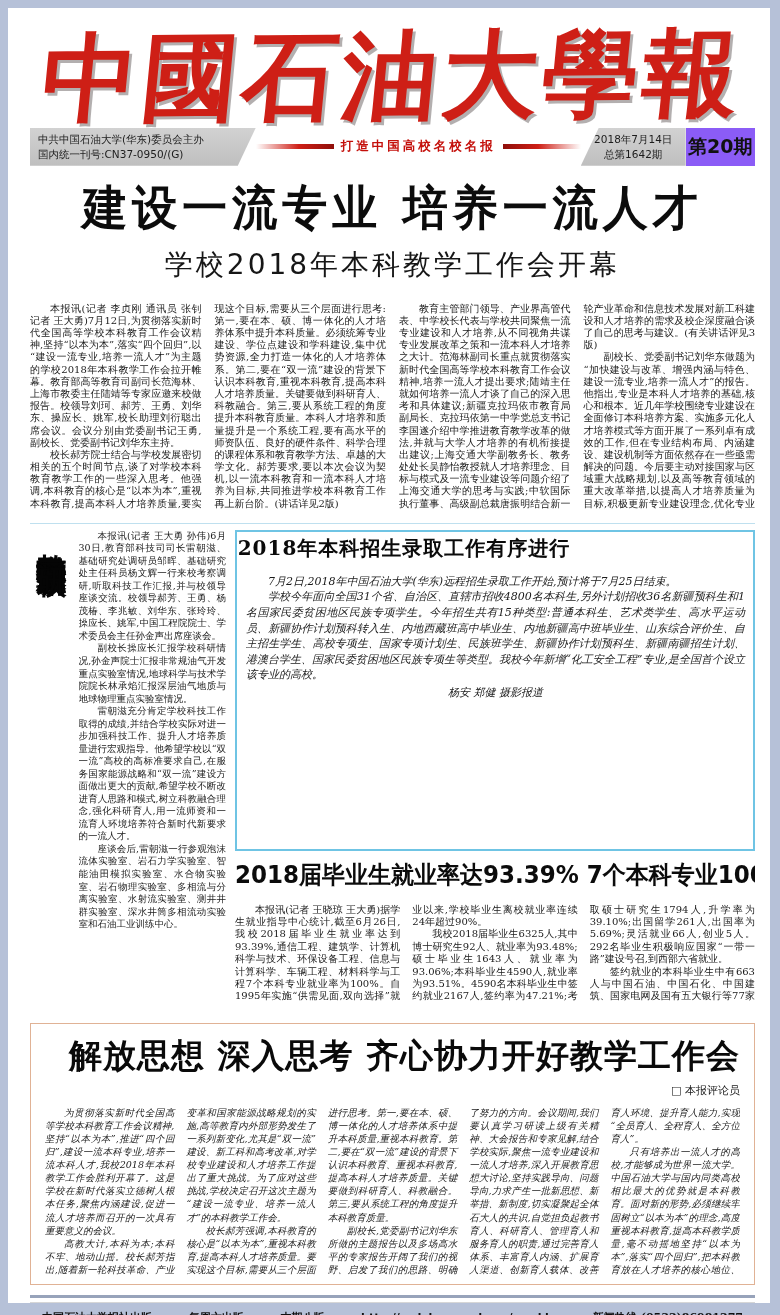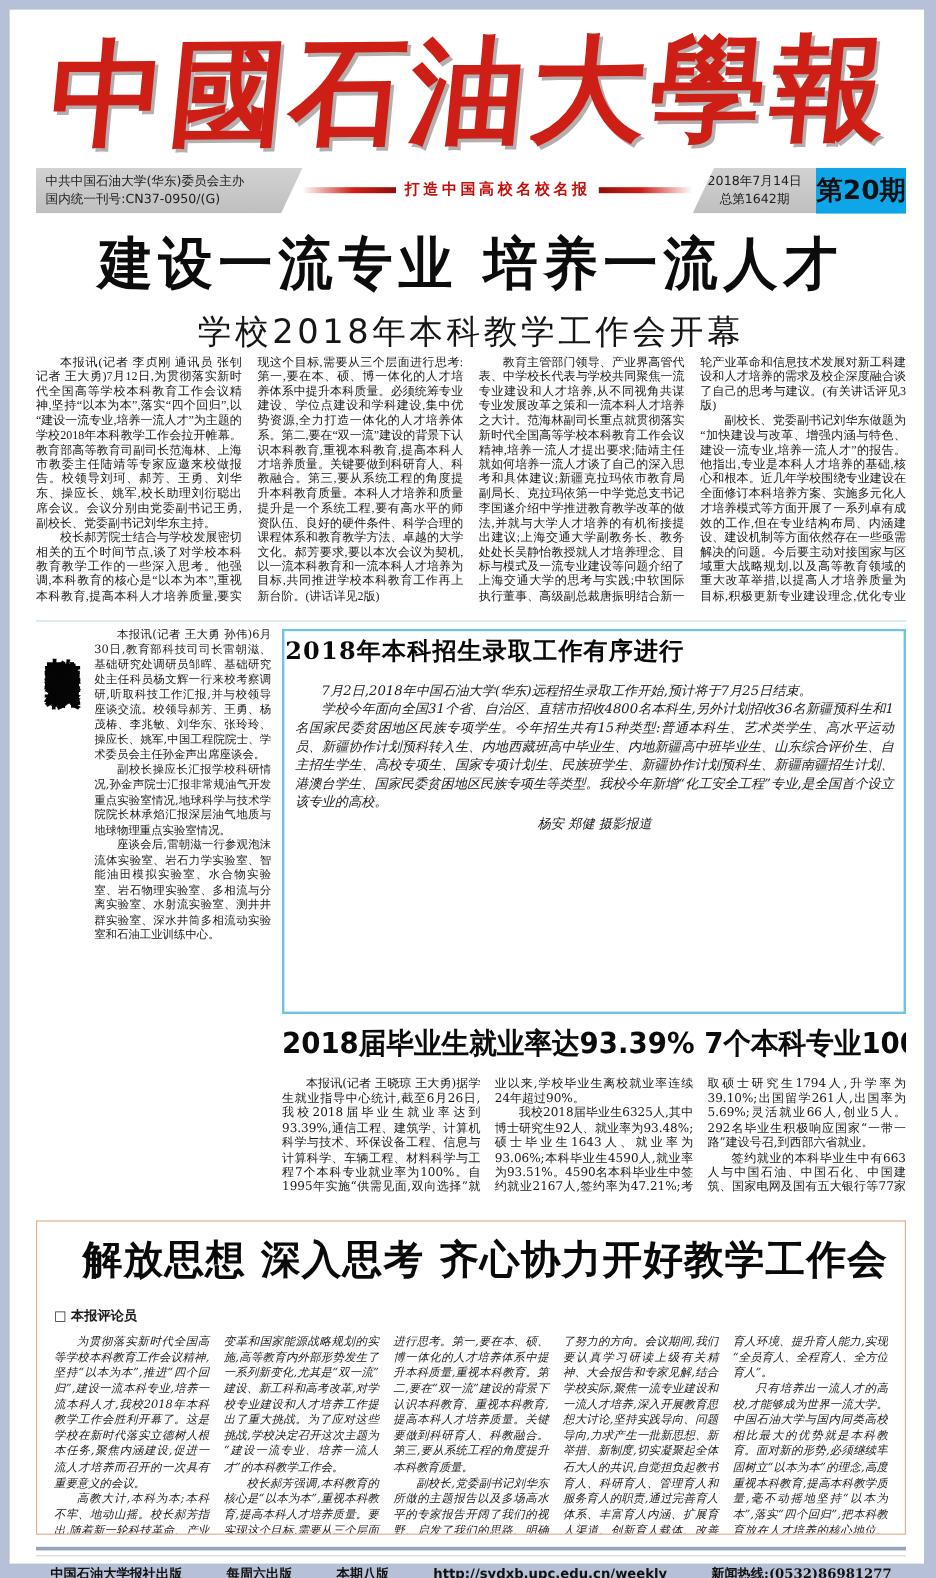--- a/index.html
+++ b/index.html
@@ -21,21 +21,21 @@
   .masthead{padding-top:16px;text-align:center;}
   .paper-title{
     font-size:96px;line-height:1.08;font-weight:700;
     color:#ce1f16;
     letter-spacing:4px;
     transform:skewX(-6deg) rotate(-0.5deg);
     text-shadow:3px 3px 0 rgba(20,5,5,.32);
     white-space:nowrap;
   }
   .infobar{
-    margin-top:12px;height:38px;display:flex;align-items:stretch;
+    margin-top:0;height:38px;display:flex;align-items:stretch;
     font-family:"DejaVu Sans","Liberation Sans",sans-serif;
   }
   .ib-left{
     width:252px;background:linear-gradient(#d2d2d2,#bfbfbf);
     clip-path:polygon(0 0,100% 0,calc(100% - 18px) 100%,0 100%);
     padding:4px 8px;box-sizing:border-box;
     font-size:10.5px;line-height:1.45;text-align:left;color:#1c1c1c;
   }
   .ib-mid{flex:1;display:flex;align-items:center;justify-content:center;gap:7px;background:#fff;}
   .slogan-bar{height:5px;width:78px;}
@@ -43,39 +43,39 @@
   .bar-r{background:linear-gradient(270deg,rgba(206,31,22,0),#ce1f16 55%,#8f0f0a);}
   .slogan-text{color:#c40f0a;font-weight:bold;font-size:12.5px;letter-spacing:3px;white-space:nowrap;}
   .ib-right{
     width:118px;background:linear-gradient(#d2d2d2,#bfbfbf);
     clip-path:polygon(18px 0,100% 0,100% 100%,0 100%);
     display:flex;flex-direction:column;justify-content:center;
     font-size:10.5px;line-height:1.4;text-align:center;color:#1c1c1c;
   }
   .ib-issue{
     width:78px;display:flex;align-items:center;justify-content:center;
-    font-size:22px;font-weight:bold;color:#111;background:#0ea5e9;white-space:nowrap;
+    font-size:19px;font-weight:bold;color:#111;background:#8b5cf6;white-space:nowrap;
   }
 
   
   .main-headline{
     margin-top:12px;text-align:center;
     font-family:"DejaVu Sans","Liberation Sans",sans-serif;
     font-weight:900;font-size:45px;letter-spacing:5px;color:#0c0c0c;
     transform:scaleY(1.05);white-space:nowrap;
   }
   .sub-headline{
     margin-top:8px;text-align:center;
     font-family:"DejaVu Sans","Liberation Sans",sans-serif;
     font-weight:400;font-size:28px;letter-spacing:3px;color:#161616;white-space:nowrap;
   }
   .lead-body{
-    margin-top:1px;height:212px;overflow:hidden;
+    margin-top:19px;height:212px;overflow:hidden;
     columns:4;column-gap:13px;
-    font-size:10px;line-height:1.22;text-align:justify;font-family:Liberation Serif, serif;
+    font-size:10px;line-height:1.22;text-align:justify;
   }
   p{margin:0;text-indent:2em;}
 
   
   .middle{
     margin-top:8px;border-top:1px solid #bfe0ef;padding-top:6px;
     display:flex;gap:9px;height:483px;overflow:hidden;
   }
   .research{width:196px;display:flex;gap:5px;overflow:hidden;}
   .vert-head{
@@ -138,21 +138,21 @@
     columns:3;column-gap:12px;font-size:10px;line-height:1.24;text-align:justify;
   }
 
   
   .editorial{
     margin-top:10px;border:1px solid #e0b295;padding:10px 14px 8px;box-sizing:border-box;height:262px;overflow:hidden;
   }
   .edit-headline{
     text-align:right;font-weight:900;font-size:33px;letter-spacing:1px;color:#0a0a0a;white-space:nowrap;
   }
-  .edit-byline{text-align:left;font-size:11px;font-weight:bold;margin-top:16px;}
+  .edit-byline{text-align:right;font-size:11px;font-weight:normal;margin-top:4px;}
   .edit-body{
     margin-top:8px;height:176px;overflow:hidden;
     columns:5;column-gap:12px;font-size:9.5px;line-height:1.38;text-align:justify;font-style:italic;
   }
 
   
   .footer-sep{margin-top:10px;height:3px;background:#97a3ba;}
   .footer{
     margin-top:4px;border-top:1px solid #d6d6d6;padding:7px 12px 0;
     display:flex;justify-content:space-between;align-items:center;
@@ -195,20 +195,21 @@
         <p>副校长、党委副书记刘华东做题为“加快建设与改革、增强内涵与特色、建设一流专业,培养一流人才”的报告。他指出,专业是本科人才培养的基础,核心和根本。近几年学校围绕专业建设在全面修订本科培养方案、实施多元化人才培养模式等方面开展了一系列卓有成效的工作,但在专业结构布局、内涵建设、建设机制等方面依然存在一些亟需解决的问题。今后要主动对接国家与区域重大战略规划,以及高等教育领域的重大改革举措,以提高人才培养质量为目标,积极更新专业建设理念,优化专业结构布局,规划扶持新兴专业,盘活提升传统专业,强化专业内涵建设,增强专业特色优势、健全专业建设工作机制,提升专业核心竞争力。(报告评见2版)</p>
       </div>
 
     <div class="middle">
 
       <div class="research">
         <div class="vert-head">教育部科技司司长雷朝滋来校调研</div>
         <div class="research-text">
             <p>本报讯(记者 王大勇 孙伟)6月30日,教育部科技司司长雷朝滋、基础研究处调研员邹晖、基础研究处主任科员杨文辉一行来校考察调研,听取科技工作汇报,并与校领导座谈交流。校领导郝芳、王勇、杨茂椿、李兆敏、刘华东、张玲玲、操应长、姚军,中国工程院院士、学术委员会主任孙金声出席座谈会。</p>
             <p>副校长操应长汇报学校科研情况,孙金声院士汇报非常规油气开发重点实验室情况,地球科学与技术学院院长林承焰汇报深层油气地质与地球物理重点实验室情况。</p>
+            <p>雷朝滋充分肯定学校科技工作取得的成绩,并结合学校实际对进一步加强科技工作、提升人才培养质量进行宏观指导。他希望学校以“双一流”高校的高标准要求自己,在服务国家能源战略和“双一流”建设方面做出更大的贡献,希望学校不断改进育人思路和模式,树立科教融合理念,强化科研育人,用一流师资和一流育人环境培养符合新时代新要求的一流人才。</p>
             <p>座谈会后,雷朝滋一行参观泡沫流体实验室、岩石力学实验室、智能油田模拟实验室、水合物实验室、岩石物理实验室、多相流与分离实验室、水射流实验室、测井井群实验室、深水井筒多相流动实验室和石油工业训练中心。</p>
           </div>
       </div>
 
       <div class="right-stack">
         <div class="adm-box">
           <div class="adm-left">
             <div class="adm-headline">2018年本科招生录取工作有序进行</div>
             <div class="photo">
               <div class="ph-frame"></div>

